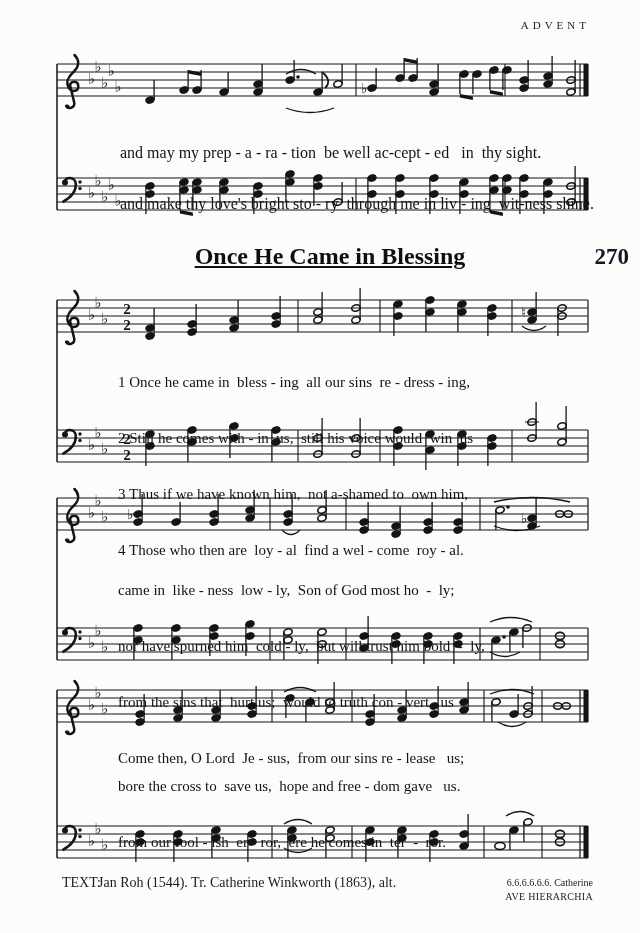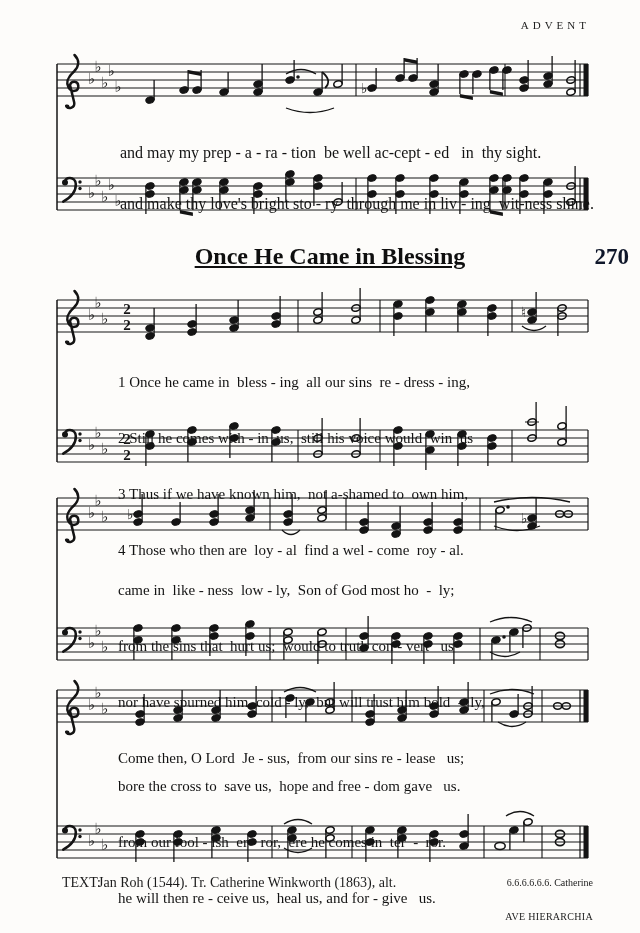--- a/index.html
+++ b/index.html
@@ -13,21 +13,21 @@
   .num{position:absolute;top:244px;right:11px;font-size:23px;font-weight:700;color:#0f172a;}
   .lyrics{position:absolute;white-space:pre;color:#131313;}
   #lyr1{top:110px;left:120px;font-size:16px;line-height:17px;}
   #lyr2{top:336px;left:118px;font-size:15px;line-height:18.6px;}
   #lyr3{top:544px;left:118px;font-size:15px;line-height:18.6px;}
   #lyr4{top:740px;left:118px;font-size:15px;line-height:18.6px;}
   .credits-left{position:absolute;top:876px;left:62px;font-size:14px;line-height:13.5px;color:#1b1b1b;}
   .clabel{display:inline-block;width:36px;}
   .credits-right{position:absolute;top:876px;right:47px;text-align:right;
                  font-size:10px;line-height:13.5px;color:#1b1b1b;}
-  .tname{letter-spacing:0.3px;margin-top:20px;}
+  .tname{letter-spacing:0.3px;}
 </style>
 </head>
 <body>
 
 <div class="page">
   <svg id="music" width="640" height="933" viewBox="0 0 640 933">
       <line x1="57" y1="64" x2="57" y2="210" stroke="#141414" stroke-width="1.5"></line>
       <line x1="57" y1="64" x2="588" y2="64" stroke="#141414" stroke-width="1.05"></line>
       <line x1="57" y1="72" x2="588" y2="72" stroke="#141414" stroke-width="1.05"></line>
       <line x1="57" y1="80" x2="588" y2="80" stroke="#141414" stroke-width="1.05"></line>
@@ -527,29 +527,28 @@
 
   <div class="lyrics" id="lyr2">
     <div>1 Once he came in  bless - ing  all our sins  re - dress - ing,</div>
     <div>2 Still he comes with - in  us,  still his voice would  win  us</div>
     <div>3 Thus if we have known him,  not a-shamed to  own him,</div>
     <div>4 Those who then are  loy - al  find a wel - come  roy - al.</div>
   </div>
 
   <div class="lyrics" id="lyr3">
     <div>came in  like - ness  low - ly,  Son of God most ho  -  ly;</div>
+    <div>nor have spurned him  cold - ly,  but will trust him bold  -  ly,</div>
     <div>from the sins that  hurt us;  would to truth con - vert   us</div>
-    <div>nor have spurned him  cold - ly,  but will trust him bold  -  ly,</div>
     <div>Come then, O Lord  Je - sus,  from our sins re - lease   us;</div>
   </div>
 
   <div class="lyrics" id="lyr4">
     <div>bore the cross to  save us,  hope and free - dom gave   us.</div>
     <div>from our fool - ish  er - ror,  ere he comes in  ter  -  ror.</div>
-    <div>he will then re - ceive us,  heal us, and for - give   us.</div>
     
   </div>
 
   <div class="credits-left">
     <div><span class="clabel">TEXT:</span><span>Jan Roh (1544). Tr. Catherine Winkworth (1863), alt.</span></div>
   </div>
 
   <div class="credits-right">
     <div>6.6.6.6.6.6. Catherine</div>
     <div class="tname">AVE HIERARCHIA</div>

